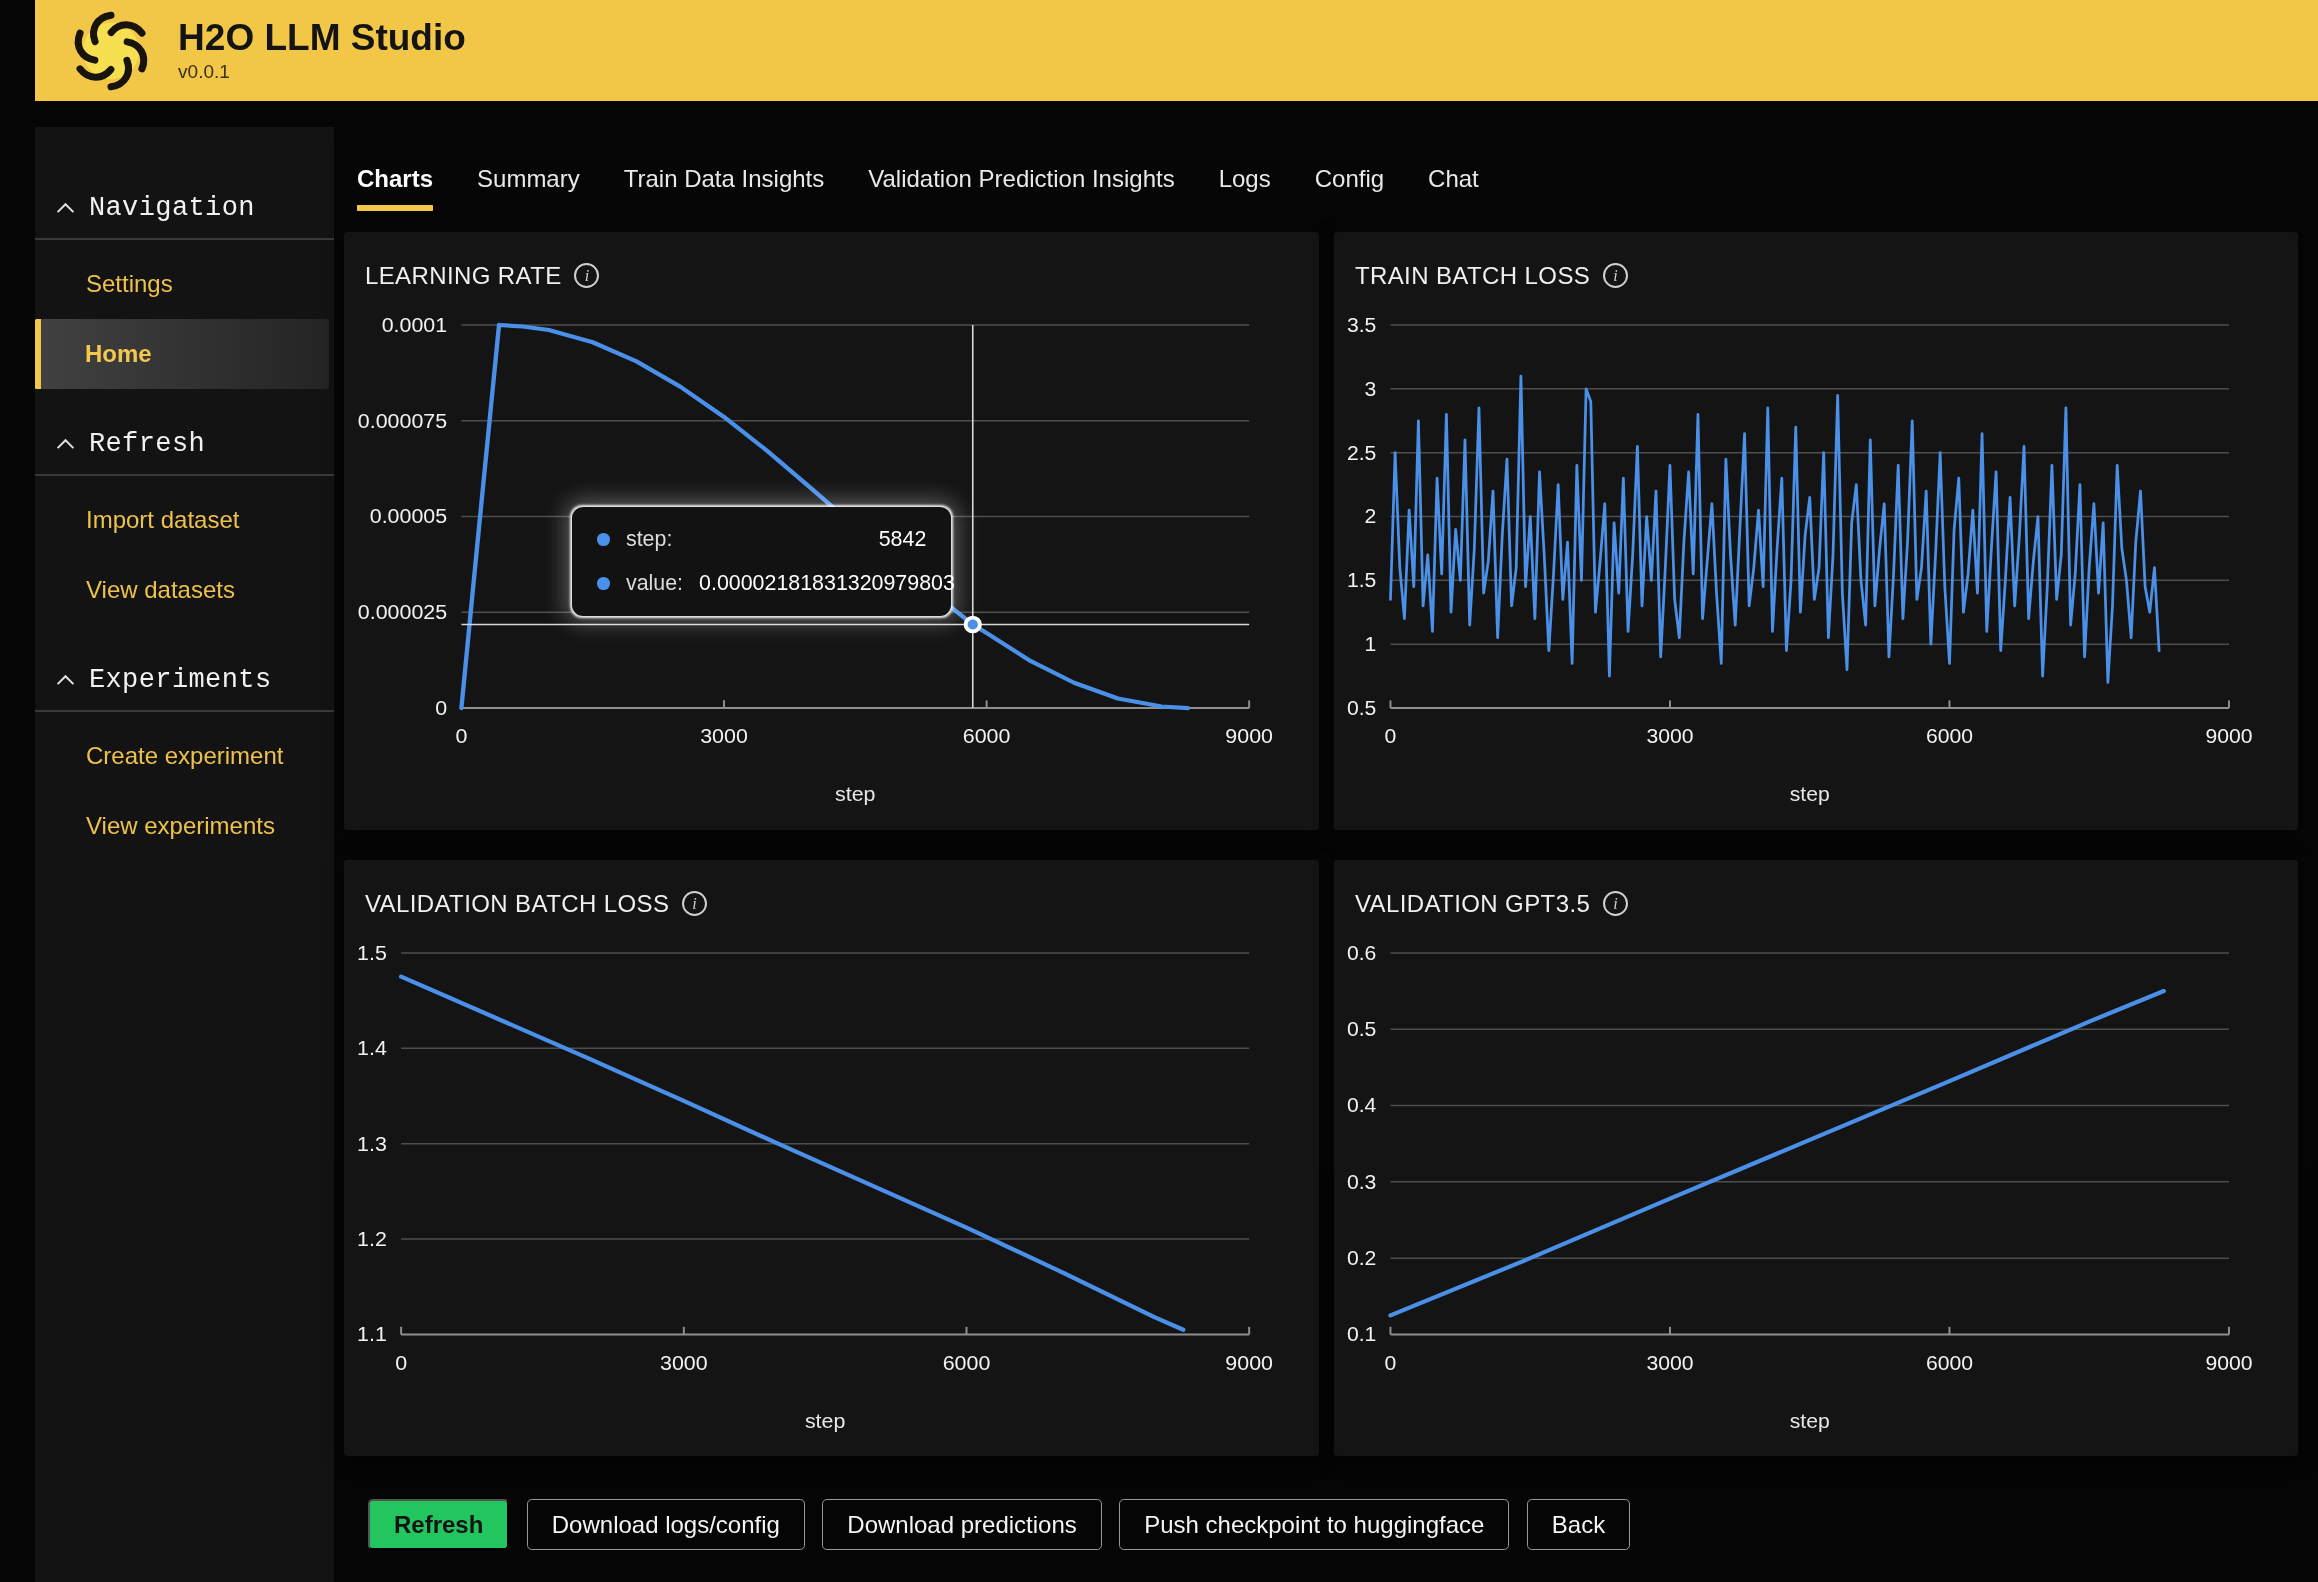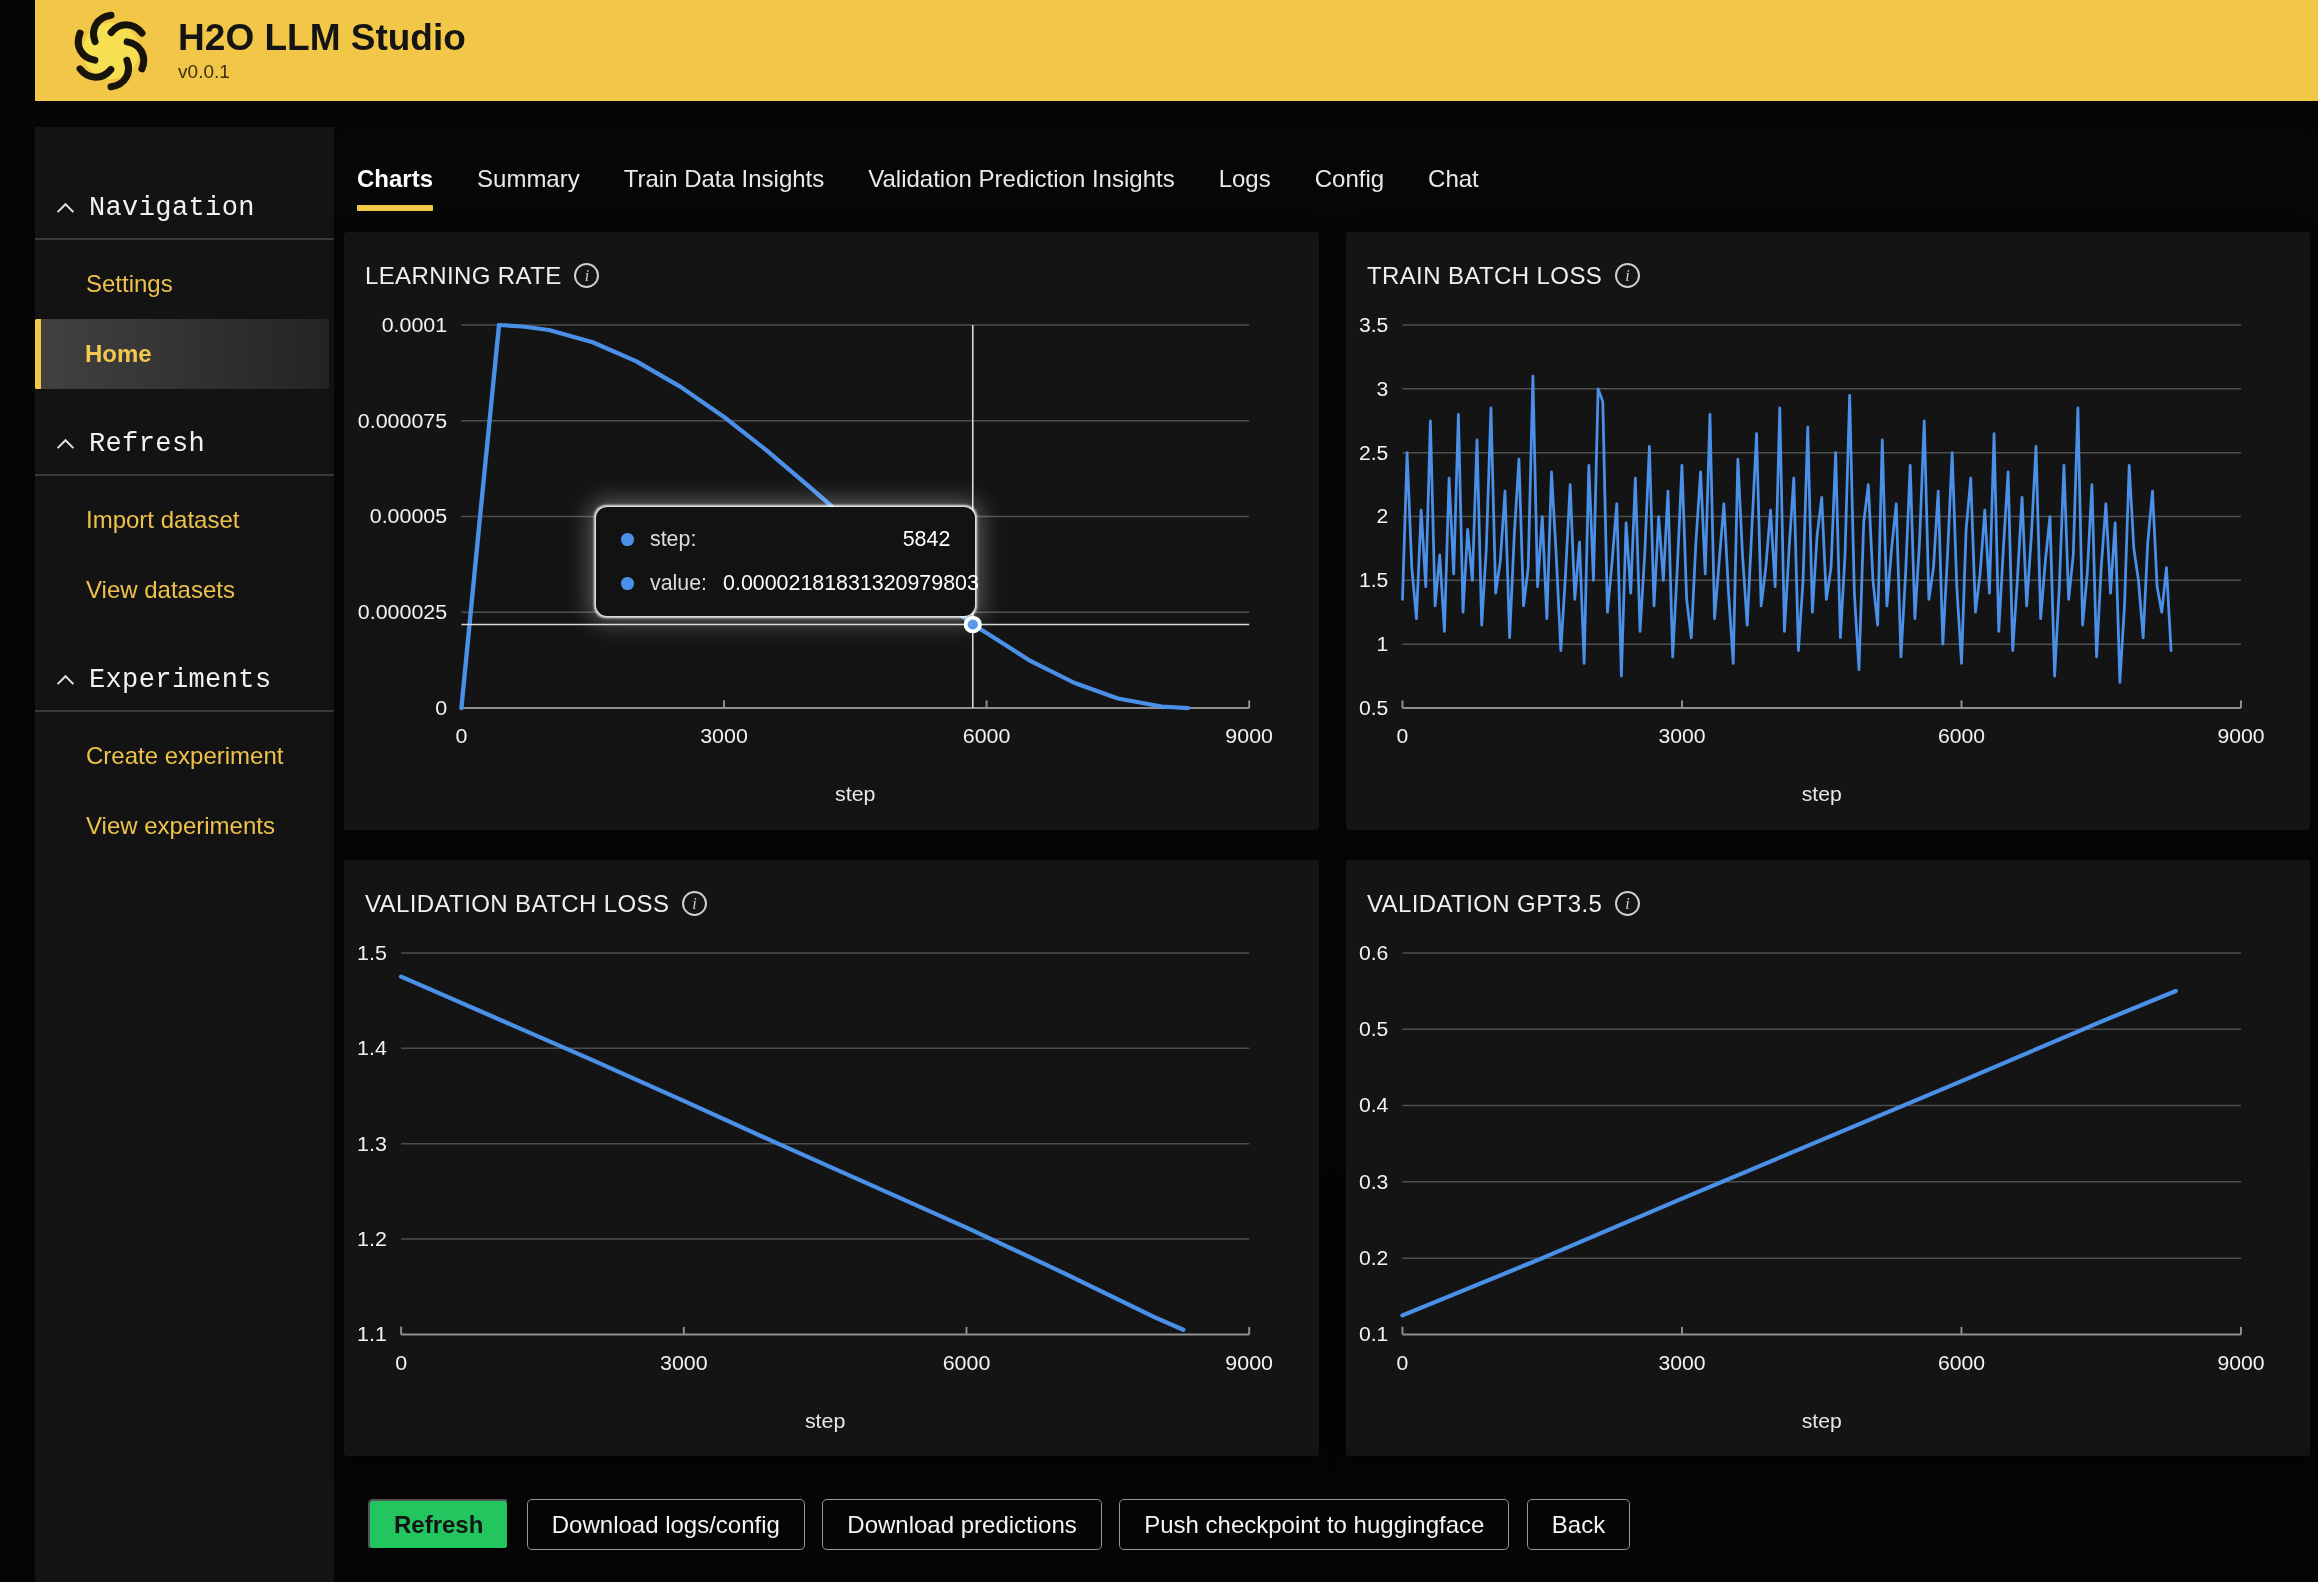--- a/index.html
+++ b/index.html
@@ -22,32 +22,32 @@
   .sb-item.active{background:linear-gradient(90deg,#414141,#242424);border-left:6.3px solid #f2c646;padding-left:44px;margin-right:4.8px;border-radius:1.6px 3.2px 3.2px 1.6px;font-weight:bold;color:#f4c84e;}
   
   .content{position:absolute;left:334px;top:127px;width:1985px;height:1044px;background:#060606;border-radius:16px;}
   .tabbar{height:103px;display:flex;align-items:stretch;padding-left:23px;}
   .tab{display:flex;align-items:center;padding:0 22px;color:#e9e9e9;font-size:24px;position:relative;cursor:pointer;}
   .tab:first-child{padding-left:0;}
   .tab.active{font-weight:bold;color:#ffffff;}
   .tab.active .tab-underline{position:absolute;left:0;right:20.6px;bottom:19px;height:5.6px;background:#f2c646;border-radius:0.8px;}
   .tab:first-child.active .tab-underline{left:0;right:22px;}
   
-  .charts{display:grid;grid-template-columns:975px 964px;grid-template-rows:598px 596px;gap:30px 27px;padding:2.4px 16.7px 0 10.3px;}
+  .charts{display:grid;grid-template-columns:975px 964px;grid-template-rows:598px 596px;gap:30px 15px;padding:2.4px 16.7px 0 10.3px;}
   .panel{background:#141414;border-radius:3.2px;box-shadow:0 4.8px 17.4px rgba(0,0,0,.55);display:flex;flex-direction:column;overflow:hidden;}
   .panel-title{height:52px;display:flex;align-items:center;gap:12.7px;padding:17.4px 0 0 20.6px;flex:0 0 auto;}
   .panel-title .title-text{color:#f0f0f0;font-size:24px;letter-spacing:0.4px;}
   .info-icon{width:25px;height:25px;border:2px solid #cfcfcf;border-radius:50%;color:#cfcfcf;display:flex;align-items:center;justify-content:center;font-size:16px;font-style:italic;font-family:"Liberation Serif",serif;cursor:pointer;box-sizing:border-box;}
   .chart-body{position:relative;flex:1;}
   .svg-host{position:absolute;left:0;top:0;right:0;bottom:0;}
   .svg-host svg{display:block;}
   .tick{fill:#f2f2f2;font-size:27px;font-family:"Liberation Sans",sans-serif;}
   .xlabel{fill:#e8e8e8;}
   
-  .chart-tooltip{position:absolute;left:252px;top:205px;width:379px;background:#121212;border-radius:11px;padding:19px 25px;box-sizing:border-box;
+  .chart-tooltip{position:absolute;left:228px;top:205px;width:379px;background:#121212;border-radius:11px;padding:19px 25px;box-sizing:border-box;
     box-shadow:0 0 2.4px 1.2px rgba(255,255,255,.9),0 0 22px 8px rgba(255,255,255,.28);z-index:5;}
   .tt-row{display:flex;align-items:center;gap:16px;height:27px;}
   .tt-row + .tt-row{margin-top:17.4px;}
   .tt-dot{width:12.7px;height:12.7px;border-radius:50%;background:#4a90e8;flex:0 0 auto;}
   .tt-label{color:#dcdcdc;font-size:21.4px;}
   .tt-value{color:#ffffff;font-size:21.4px;margin-left:auto;}
   
   .toolbar{display:flex;gap:17.4px;margin-top:43px;padding-left:34px;}
   .btn{height:51px;display:flex;align-items:center;padding:0 24px;font-size:24px;border-radius:4.8px;cursor:pointer;box-sizing:border-box;}
   .btn.primary{background:#22c55e;color:#141414;font-weight:700;}

